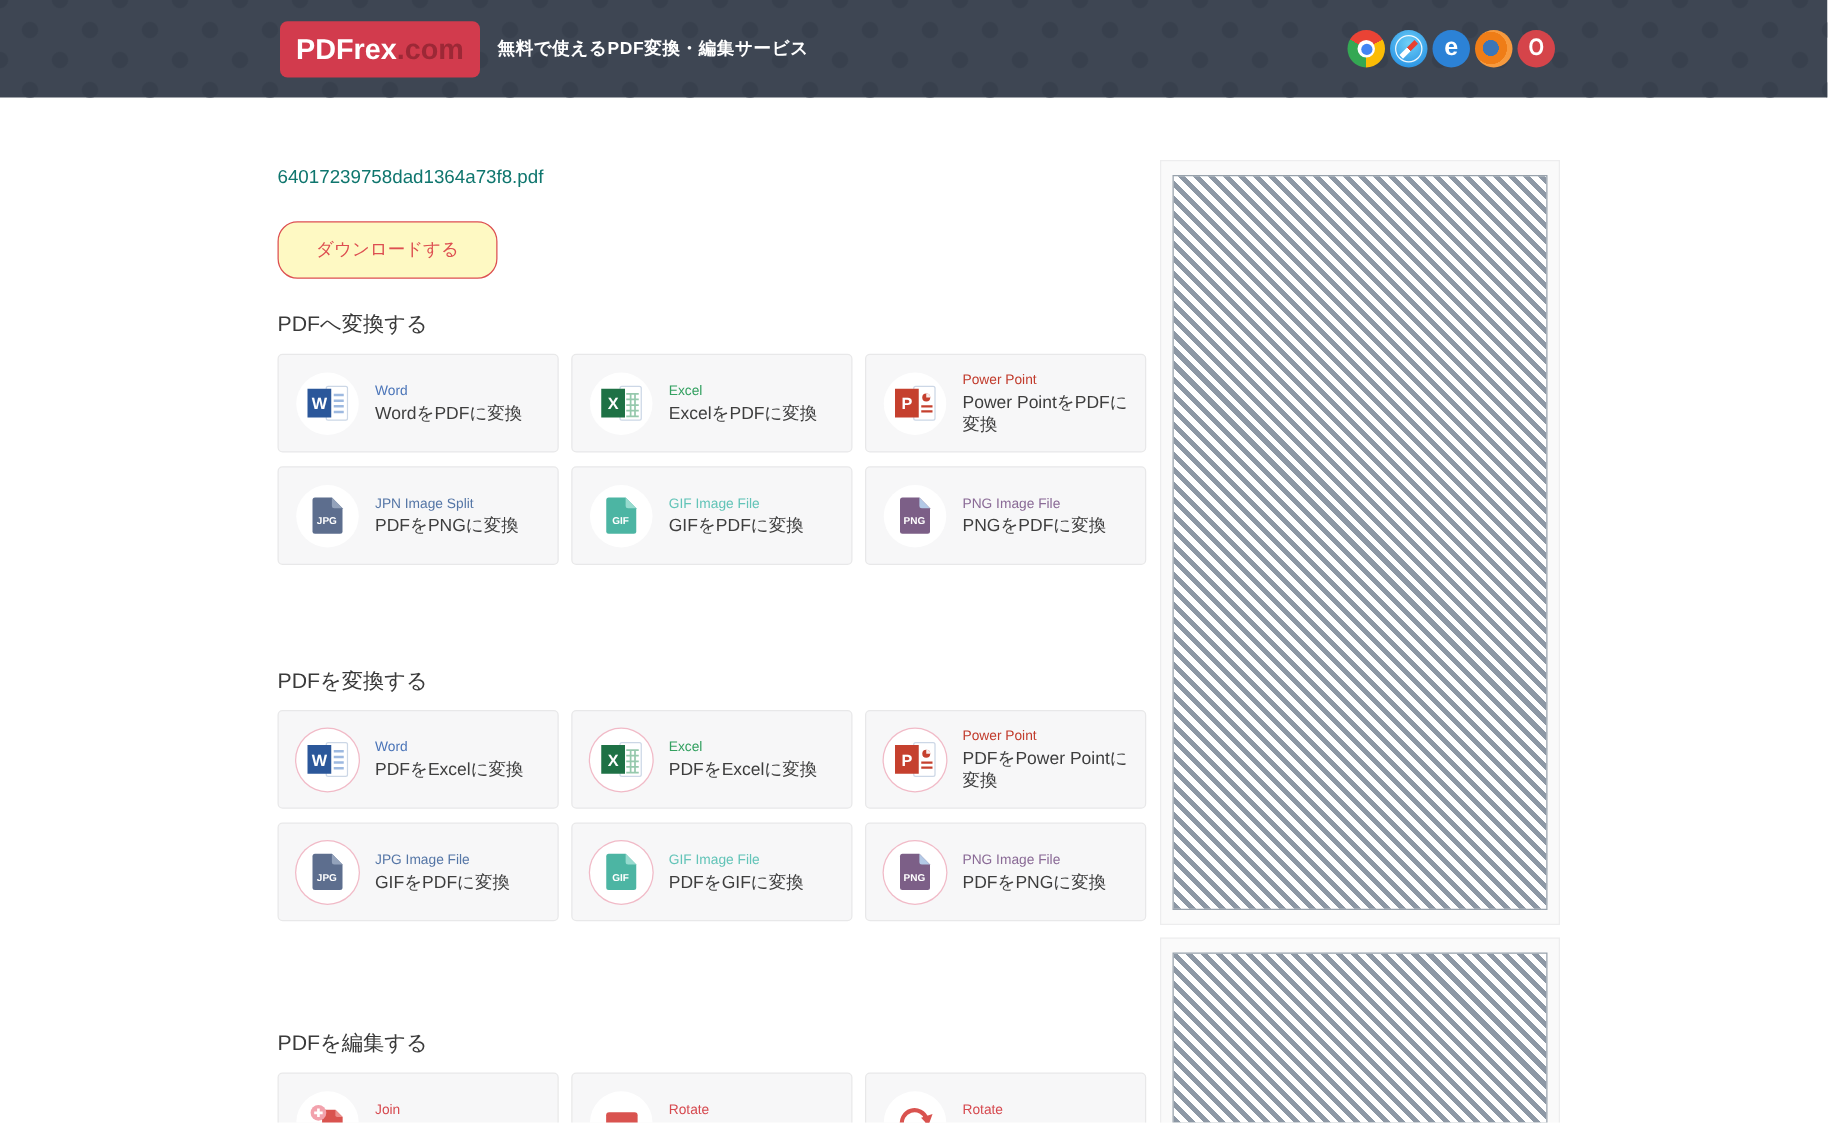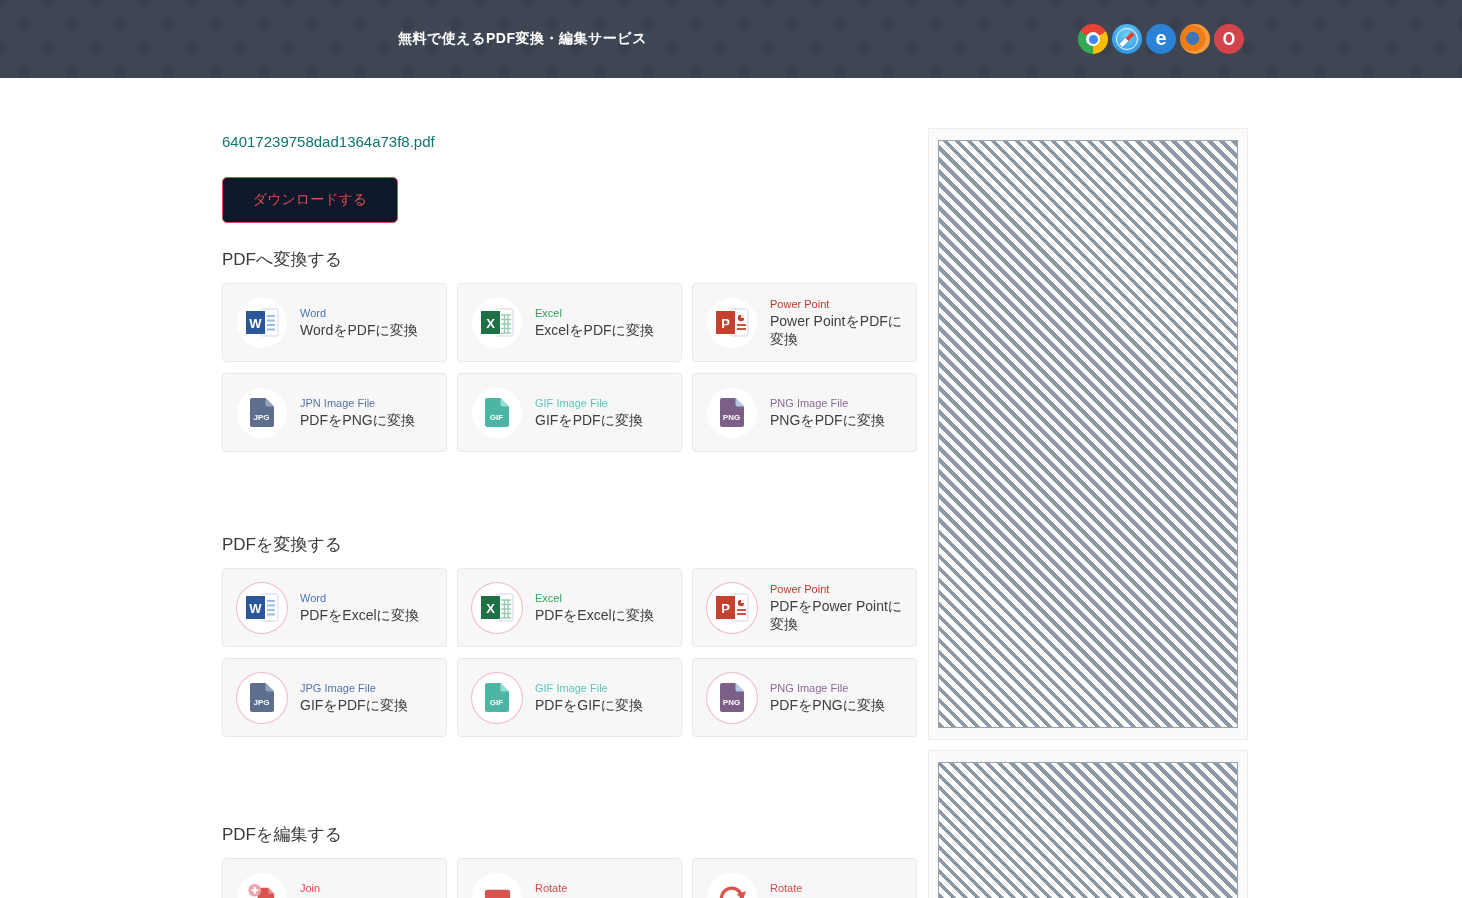--- a/index.html
+++ b/index.html
@@ -38,21 +38,21 @@
   .b-ie{background:#2c82d6;}
   .b-ie i{font-size:20px;margin-top:-2px;}
   .b-firefox{background:radial-gradient(circle at 42% 48%,#3b76b8 0 27%,#ef7d17 28% 55%,#f79a3e 56%);}
   .b-opera{background:#d5444a;}
   .b-opera i{font-size:16px;transform:scaleY(1.2);}
 
   
   .filename{position:absolute;left:222px;top:133px;font-size:15px;color:#0f766e;}
   .download-btn{
     position:absolute;left:222px;top:177px;width:176px;height:46px;box-sizing:border-box;
-    background:#0f172a;border:1px solid #dd4f51;border-radius:5px;color:#dd4f51;font-size:14px;
+    background:#fef9c3;border:1px solid #dd4f51;border-radius:16px;color:#dd4f51;font-size:14px;
     display:flex;align-items:center;justify-content:center;cursor:pointer;
   }
   .section{position:absolute;left:222px;width:696px;}
   .section h2{margin:0 0 8px;font-size:17px;line-height:30px;font-weight:400;color:#3a3a3a;}
   .grid{display:grid;grid-template-columns:repeat(3,225px);gap:11px 10px;}
   .card{
     width:225px;height:79px;box-sizing:border-box;background:#f7f7f8;border:1px solid #e8e8e9;
     border-radius:4px;display:flex;align-items:center;gap:13px;padding:0 10px 0 14px;cursor:pointer;
   }
   .circle{width:50px;height:50px;border-radius:50%;background:#fff;display:flex;align-items:center;justify-content:center;flex:none;}
@@ -67,20 +67,24 @@
     width:300px;box-sizing:border-box;border:1px solid #98a2ac;
     background:repeating-linear-gradient(45deg,#8d98a5 0 4px,#ffffff 4px 8.5px);
   }
 </style>
 </head>
 <body>
 
 <div class="page">
 
   <header class="site-header">
+    <a class="logo">
+        <span>PDFrex</span>
+        <span class="tld">.com</span>
+      </a>
     <div class="tagline">無料で使えるPDF変換・編集サービス</div>
     <div class="browsers">
       <span class="bicon b-chrome"></span>
       <span class="bicon b-safari"></span>
       <span class="bicon b-ie">
           <i>e</i>
         </span>
       <span class="bicon b-firefox"></span>
       <span class="bicon b-opera">
           <i>O</i>
@@ -156,21 +160,21 @@
         </div>
         <div class="card">
           <div class="circle">
             <svg width="28" height="31" viewBox="0 0 28 31">
               <path d="M4 1 h13.5 L26 9.5 V28 q0 2 -2 2 H4 q-2 0 -2 -2 V3 q0 -2 2 -2 z" fill="#5d6e8e"></path>
               <path d="M17.5 1 L26 9.5 H19.5 q-2 0 -2 -2 z" fill="#93a2bb"></path>
               <text x="13.5" y="22.5" font-size="8" font-weight="bold" fill="#fff" text-anchor="middle">JPG</text>
             </svg>
           </div>
           <div class="ctext">
-            <div class="clabel" style="color: rgb(85, 118, 166);">JPN Image File</div>
+            <div class="clabel" style="color: rgb(85, 118, 166);">JPN Image Split</div>
             <div class="ctitle">PDFをPNGに変換</div>
           </div>
         </div>
         <div class="card">
           <div class="circle">
             <svg width="28" height="31" viewBox="0 0 28 31">
               <path d="M4 1 h13.5 L26 9.5 V28 q0 2 -2 2 H4 q-2 0 -2 -2 V3 q0 -2 2 -2 z" fill="#4cb5a3"></path>
               <path d="M17.5 1 L26 9.5 H19.5 q-2 0 -2 -2 z" fill="#98dbcf"></path>
               <text x="13.5" y="22.5" font-size="8" font-weight="bold" fill="#fff" text-anchor="middle">GIF</text>
             </svg>

